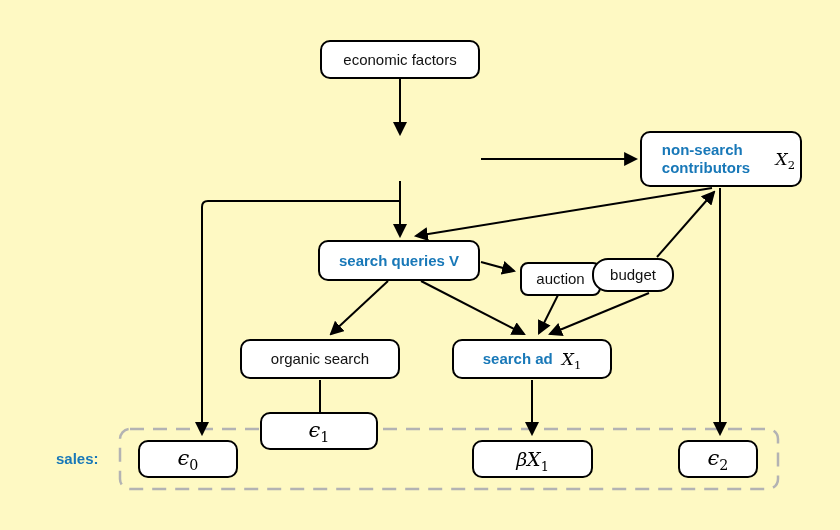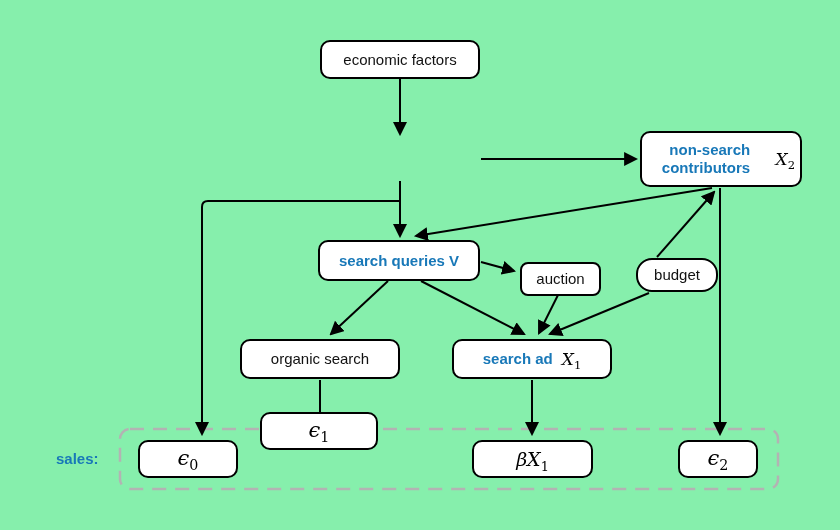--- a/index.html
+++ b/index.html
@@ -1,28 +1,28 @@
 <!DOCTYPE html>
 <html><head>
 <meta charset="utf-8">
 <style>
   html,body{margin:0;padding:0;background:#ffffff;}
   .canvas{
-    position:relative;width:840px;height:530px;background:#86efac;overflow:hidden;
+    position:relative;width:840px;height:530px;background:#fef9c3;overflow:hidden;
     font-family:"Liberation Sans", sans-serif;
   }
   .edges{position:absolute;left:0;top:0;width:840px;height:530px;}
   .node{
     position:absolute;box-sizing:border-box;background:#ffffff;
     border:2px solid #000000;border-radius:10px;
     display:flex;align-items:center;justify-content:center;
     font-size:15px;color:#111111;line-height:1.2;
   }
   .blue{color:#1878b8;font-weight:bold;}
-  .stack{display:flex;flex-direction:column;align-items:flex-end;}
+  .stack{display:flex;flex-direction:column;align-items:flex-start;}
   .math{
     font-family:"DejaVu Serif", serif;font-style:italic;color:#000000;
     font-weight:normal;font-size:17px;
   }
   .math sub{font-size:0.68em;font-style:normal;font-family:"DejaVu Serif", serif;line-height:0;}
   .math-big{font-size:21px;}
   .var-right{position:absolute;right:5px;top:50%;transform:translateY(-50%);}
   .gap-left{margin-left:9px;text-align:right;}
   .sales-label{
     position:absolute;left:56px;top:450px;font-size:15px;
@@ -72,21 +72,21 @@
   </div>
 
   <div class="node" style="left:318px;top:240px;width:162px;height:41px;">
     <span class="blue">search queries V</span>
   </div>
 
   <div class="node" style="left:520px;top:262px;width:81px;height:34px;border-radius:8px;">
     <span>auction</span>
   </div>
 
-  <div class="node" style="left:636px;top:258px;width:82px;height:34px;border-radius:16px;">
+  <div class="node" style="left:592px;top:258px;width:82px;height:34px;border-radius:16px;">
     <span>budget</span>
   </div>
 
   <div class="node" style="left:240px;top:339px;width:160px;height:40px;">
     <span>organic search</span>
   </div>
 
   <div class="node" style="left:452px;top:339px;width:160px;height:40px;">
     <span class="blue">search ad</span>
     <span class="math gap-left"><span>X</span><sub>1</sub></span>

